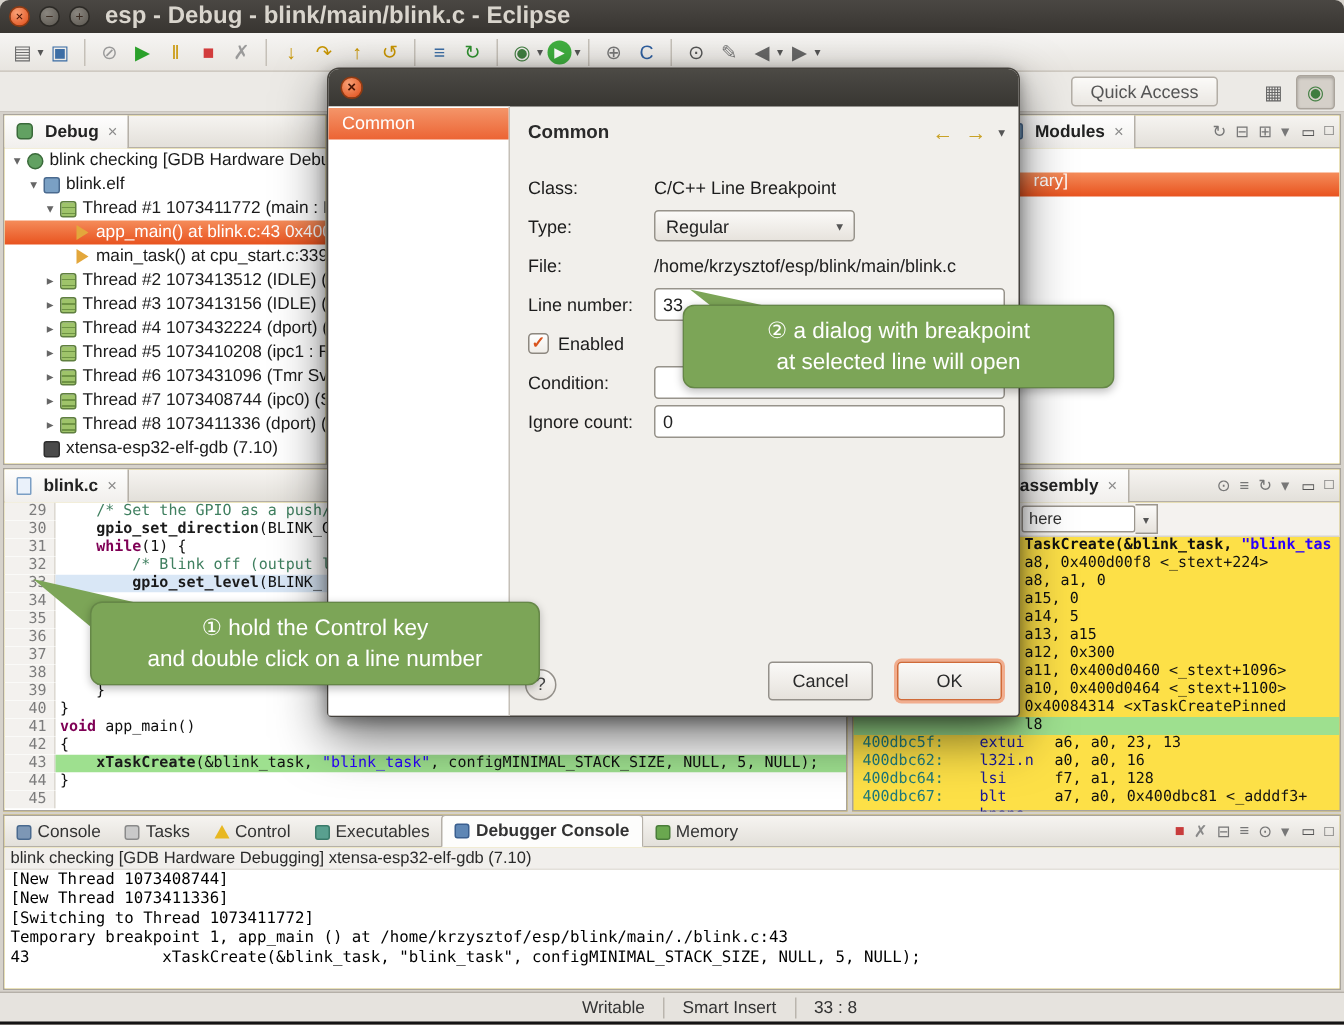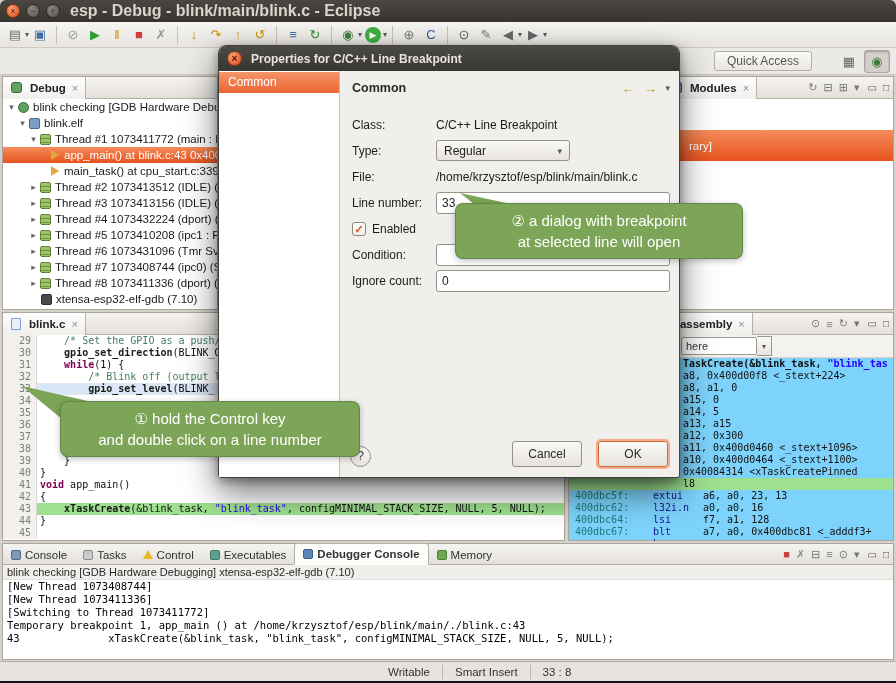--- a/index.html
+++ b/index.html
@@ -24,21 +24,21 @@
   .tbdd{font-size:8px;color:#555;margin-left:-1px;}
   .tbsep{width:1px;height:18px;background:#c5c0b8;margin:0 5px;display:inline-block;}
   .toolbar2{position:absolute;left:0;top:48px;width:896px;height:27px;
     background:#eceae6;border-bottom:1px solid #c9c4bd;display:flex;align-items:center;justify-content:flex-end;box-sizing:border-box;padding-right:6px;}
   .qa-btn{border:1px solid #b3aea6;border-radius:3px;background:linear-gradient(#fbfaf8,#eae7e2);
     color:#555;font-size:12px;padding:2px 12px;margin-right:22px;}
   .persp{width:24px;height:21px;display:inline-flex;align-items:center;justify-content:center;
     border:1px solid transparent;border-radius:3px;font-size:13px;margin-left:2px;}
   .persp.active{background:#d5d0c9;border-color:#aaa49c;box-shadow:inset 0 1px 2px rgba(0,0,0,.25);}
   
-  .panel{position:absolute;background:#7dd3fc;border:1px solid #a9a49c;box-sizing:border-box;}
+  .panel{position:absolute;background:#fde047;border:1px solid #a9a49c;box-sizing:border-box;}
   .phead{height:22px;background:linear-gradient(#f6f4f1,#e3e0da);border-bottom:1px solid #b5b0a8;
     display:flex;align-items:center;box-sizing:border-box;}
   .ptab{display:inline-flex;align-items:center;gap:4px;height:22px;padding:0 7px;
     background:linear-gradient(#fefefe,#f1efec);border-right:1px solid #b5b0a8;
     font-size:11.5px;font-weight:bold;color:#222;box-sizing:border-box;}
   .tclose{color:#8a8a8a;font-size:11px;font-weight:normal;margin-left:2px;}
   .hicons{margin-left:auto;display:flex;align-items:center;gap:6px;padding-right:4px;}
   .hico{font-size:11px;}
   .minmax{font-size:10px;color:#555;}
   
@@ -50,21 +50,21 @@
   .ti{width:11px;height:11px;display:inline-block;margin:0 4px 0 1px;flex:none;border-radius:2px;box-sizing:border-box;}
   .ti-target{background:#62a162;border:1px solid #3a6a3a;border-radius:50%;}
   .ti-elf{background:#7aa0c4;border:1px solid #4a6a8f;}
   .ti-thread{background:repeating-linear-gradient(180deg,#9fc46a 0 3px,#6f9444 3px 4px);border:1px solid #5f7f3f;}
   .ti-frame{width:0;height:0;border:none;border-top:5px solid transparent;border-bottom:5px solid transparent;
     border-left:8px solid #e3a73c;border-radius:0;background:none;margin-right:5px;}
   .ti-gdb{background:#4a4a4a;border:1px solid #2e2e2e;}
   .ti-debugview{background:#62a162;border:1px solid #3a6a3a;border-radius:3px;width:11px;height:11px;}
   .ti-cfile{background:#eaf1fa;border:1px solid #7a9ec4;width:10px;height:12px;border-radius:1px;}
   
-  .mrow{height:31px;display:flex;align-items:center;font-size:11.5px;white-space:nowrap;}
+  .mrow{height:16px;display:flex;font-size:11.5px;white-space:nowrap;}
   .mrow.sel{background:linear-gradient(#f58c5a,#e8531f);color:#fff;padding-left:26px;}
   
   .eln{display:flex;height:12px;line-height:12px;white-space:pre;overflow:hidden;}
   .egut{width:28px;flex:none;text-align:right;padding-right:5px;background:#f3f1ee;border-right:1px solid #ddd9d2;
     color:#7c7c7c;font-family:"DejaVu Sans Mono",monospace;font-size:10px;}
   .ecode{flex:1;font-family:"DejaVu Sans Mono",monospace;font-size:10px;color:#111;padding-left:3px;}
   .hl-bp .ecode{background:#d9e7f6;}
   .hl-exec .ecode{background:#9ee08f;}
   .c-cm{color:#3f7f5f;}
   .c-kw{color:#7f0055;font-weight:bold;}
@@ -265,21 +265,21 @@
         <div class="trow" style="padding-left: 25px;">
           <span class="texp">▸</span>
           <span class="ti ti-thread"></span>
           <span class="tlabel">Thread #7 1073408744 (ipc0) (Susp</span>
         </div>
         <div class="trow" style="padding-left: 25px;">
           <span class="texp">▸</span>
           <span class="ti ti-thread"></span>
           <span class="tlabel">Thread #8 1073411336 (dport) (Sus</span>
         </div>
-        <div class="trow" style="padding-left: 26px;">
+        <div class="trow" style="padding-left: 14px;">
           <span class="texp"></span>
           <span class="ti ti-gdb"></span>
           <span class="tlabel">xtensa-esp32-elf-gdb (7.10)</span>
         </div>
       </div>
   </div>
 
   <div class="panel" style="left:662px;top:76px;width:232px;height:234px;">
     <div class="phead">
       <div class="ptab">
@@ -435,21 +435,20 @@
     <span class="sbsep"></span>
     <span>Smart Insert</span>
     <span class="sbsep"></span>
     <span>33 : 8</span>
   </div>
   <div class="bottomstrip"></div>
 
   <div class="dialog">
     <div class="dlg-title">
       <span class="dlg-close">×</span>
-      <span>Properties for C/C++ Line Breakpoint</span>
     </div>
     <div class="dlg-body">
       <div class="dlg-nav" id="dlg-nav">
           <div class="dlg-nav-item sel">Common</div>
         </div>
       <div class="dlg-main">
         <div class="dlg-head">
           <span class="dlg-section">Common</span>
           <span class="dlg-navarrows">
             <span>←</span>

